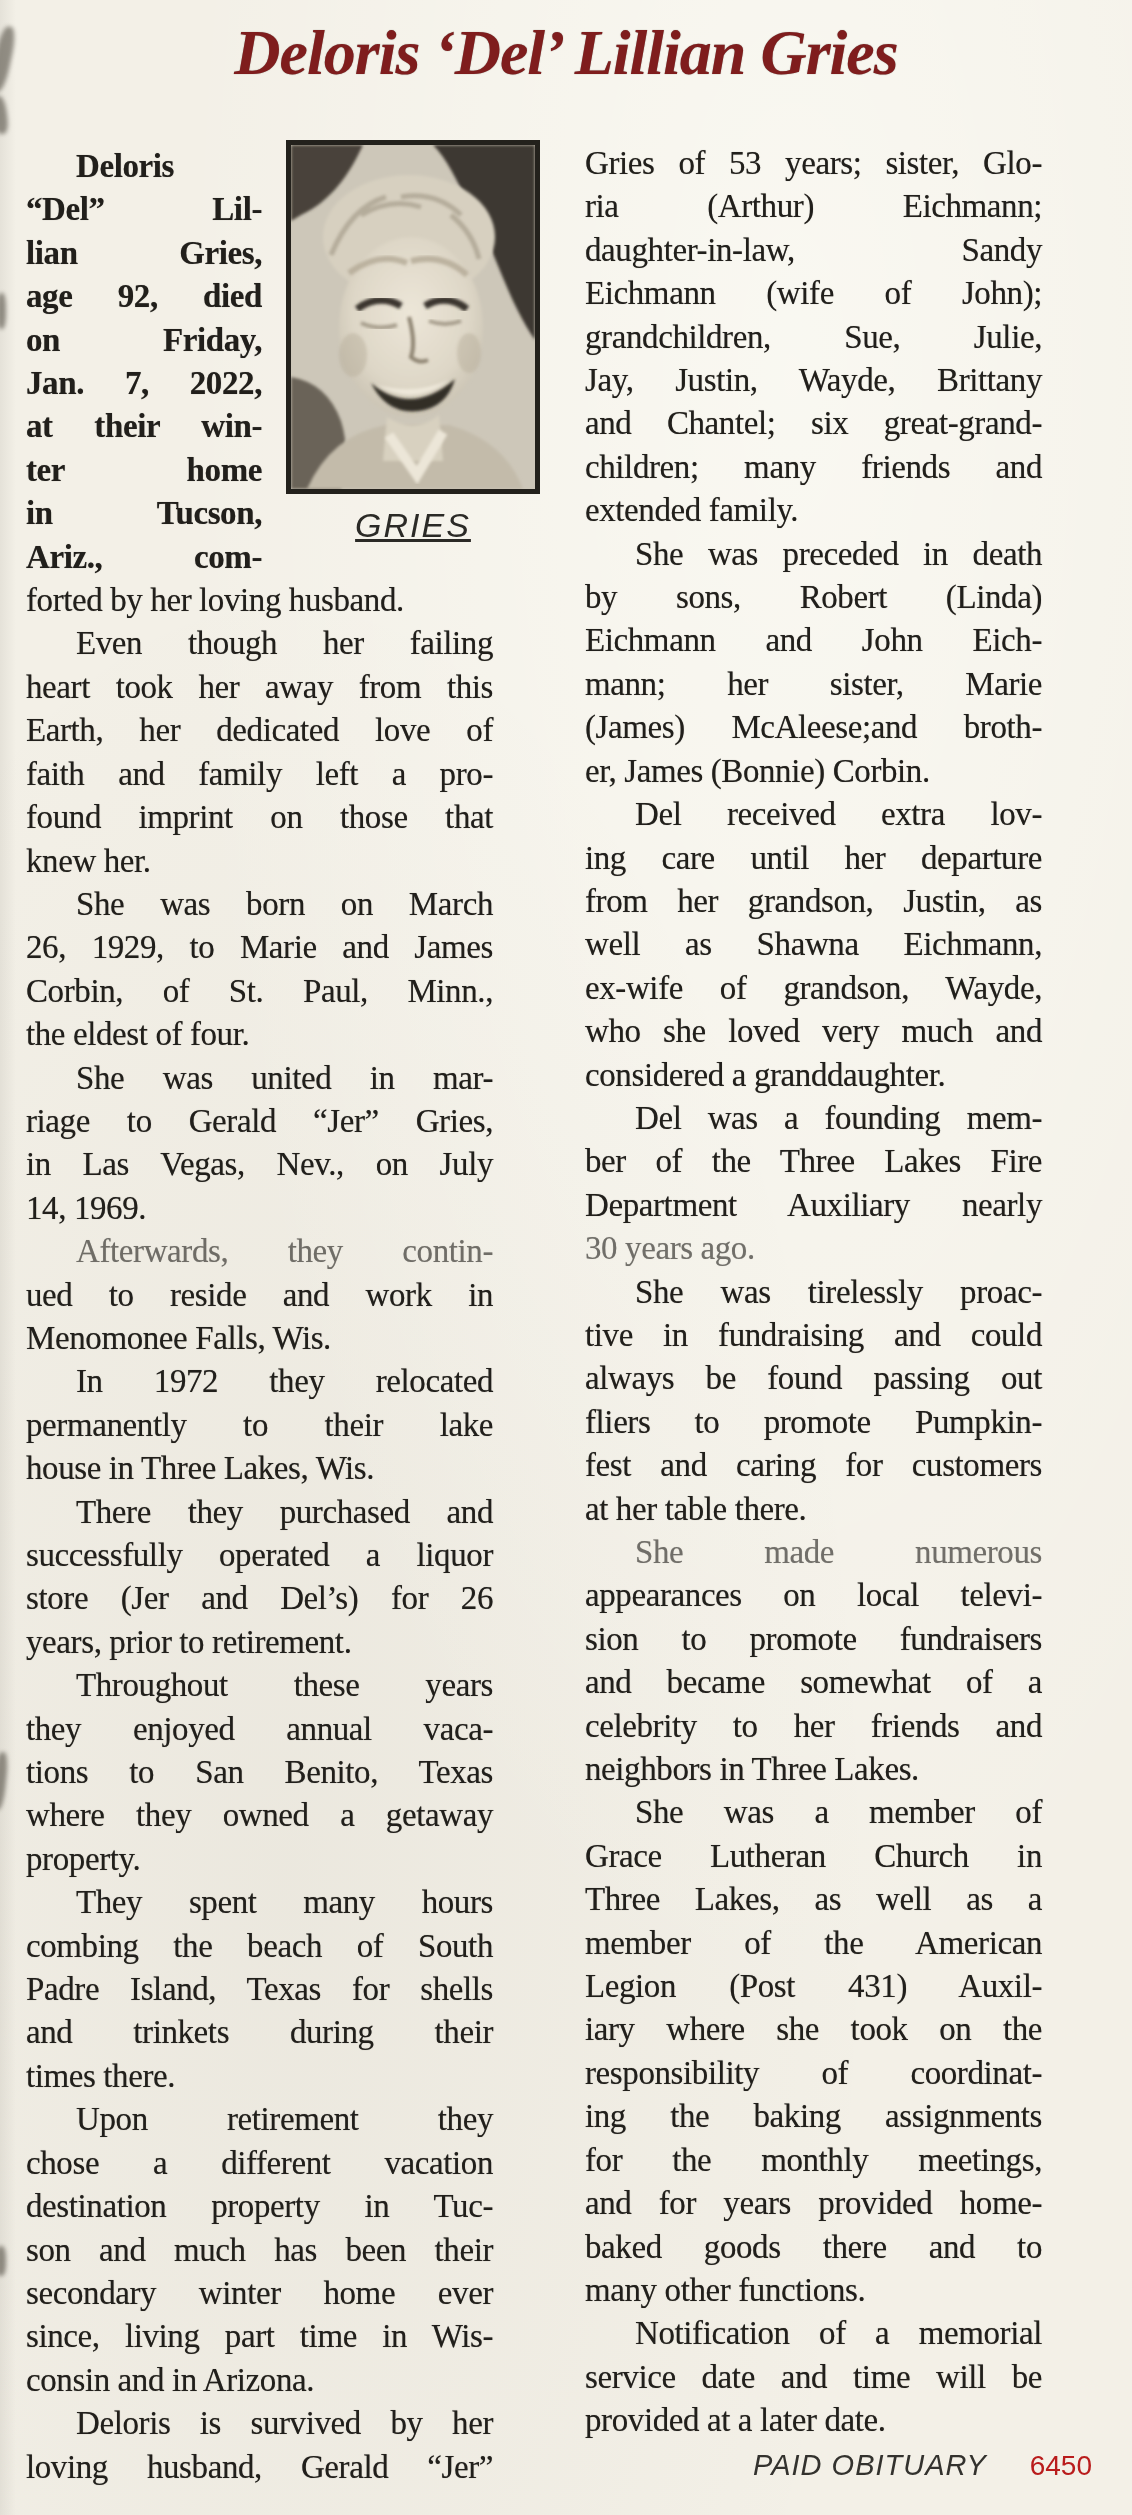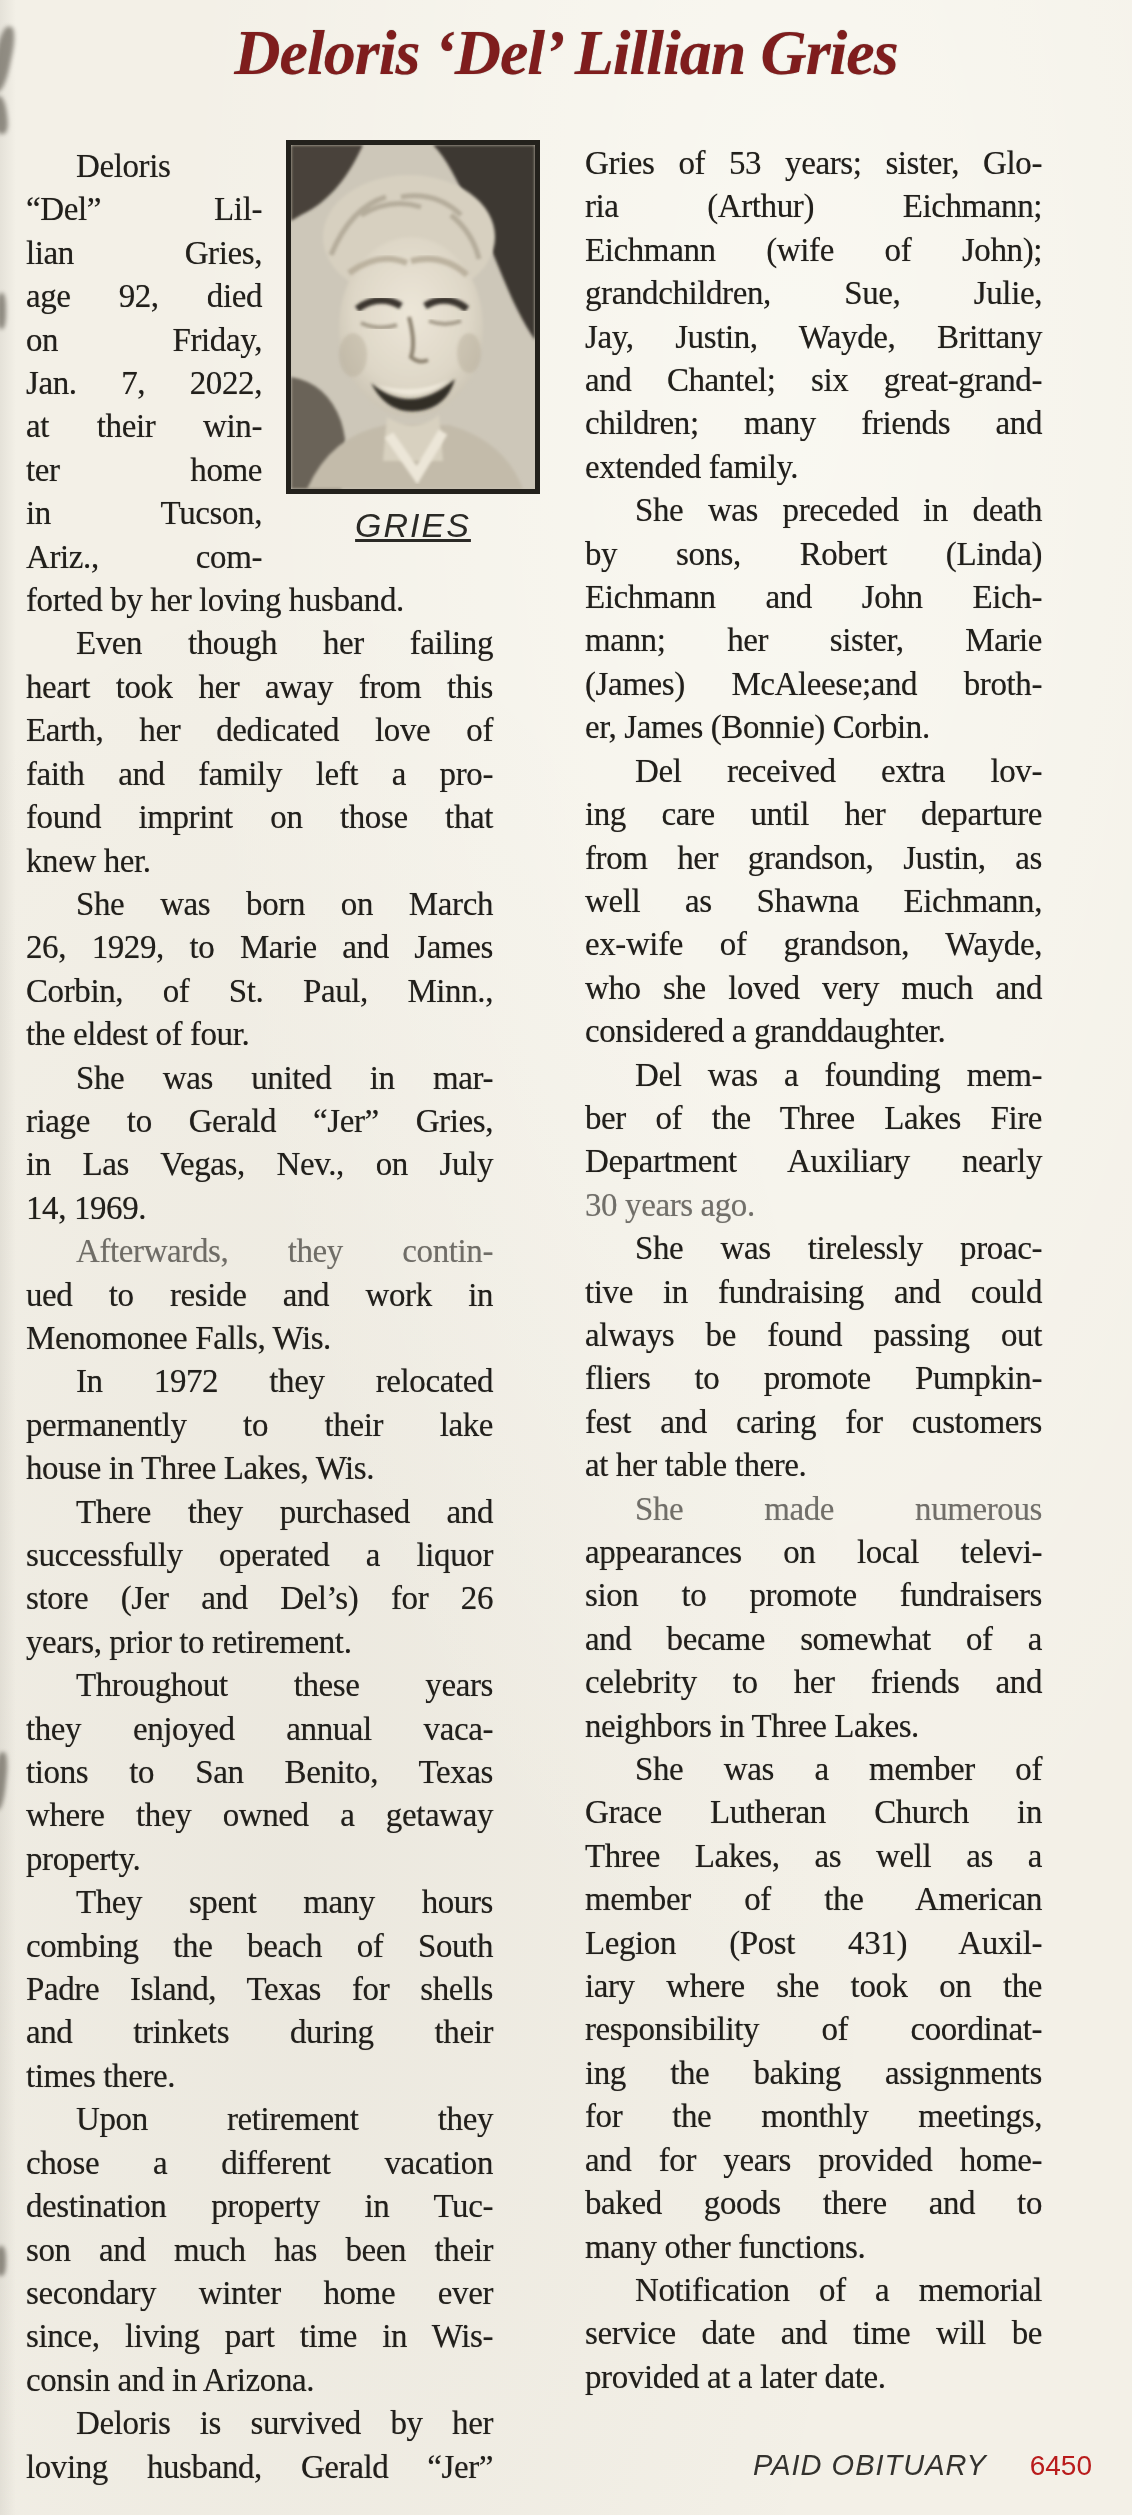--- a/index.html
+++ b/index.html
@@ -16,21 +16,21 @@
   .title{
     position:absolute;top:16px;left:0;width:1132px;
     text-align:center;font-weight:bold;font-style:italic;
     font-size:64px;letter-spacing:-1px;color:#7f1d1d;
     text-shadow:0 0 1px rgba(24,23,18,.5);
   }
   .col{position:absolute;}
   .col-left{left:26px;top:145px;width:467px;}
   .col-right{left:585px;top:142px;width:457px;}
   .para{margin:0;}
-  .para.narrow{width:236px;}
+  .para.narrow{width:236px;font-weight:bold;}
   .line{
     font-size:33px;line-height:43.4px;letter-spacing:-0.4px;
     text-align:justify;text-align-last:justify;
     text-shadow:0 0 .7px rgba(30,28,24,.55);
   }
   .line.rag{text-align-last:left;}
   .line.ind{text-indent:50px;}
   .line.faded{opacity:.62;filter:blur(.5px);}
   .photo{
     position:absolute;left:286px;top:140px;width:244px;height:344px;
@@ -179,20 +179,21 @@
     </div>
     <div class="para">
       <div class="line ind">Deloris is survived by her</div>
       <div class="line">loving husband, Gerald “Jer”</div>
     </div>
   </div>
 <div class="col col-right">
     <div class="para">
       <div class="line">Gries of 53 years; sister, Glo-</div>
       <div class="line">ria (Arthur) Eichmann;</div>
+      <div class="line">daughter-in-law, Sandy</div>
       <div class="line">Eichmann (wife of John);</div>
       <div class="line">grandchildren, Sue, Julie,</div>
       <div class="line">Jay, Justin, Wayde, Brittany</div>
       <div class="line">and Chantel; six great-grand-</div>
       <div class="line">children; many friends and</div>
       <div class="line rag">extended family.</div>
     </div>
     <div class="para">
       <div class="line ind">She was preceded in death</div>
       <div class="line">by sons, Robert (Linda)</div>

